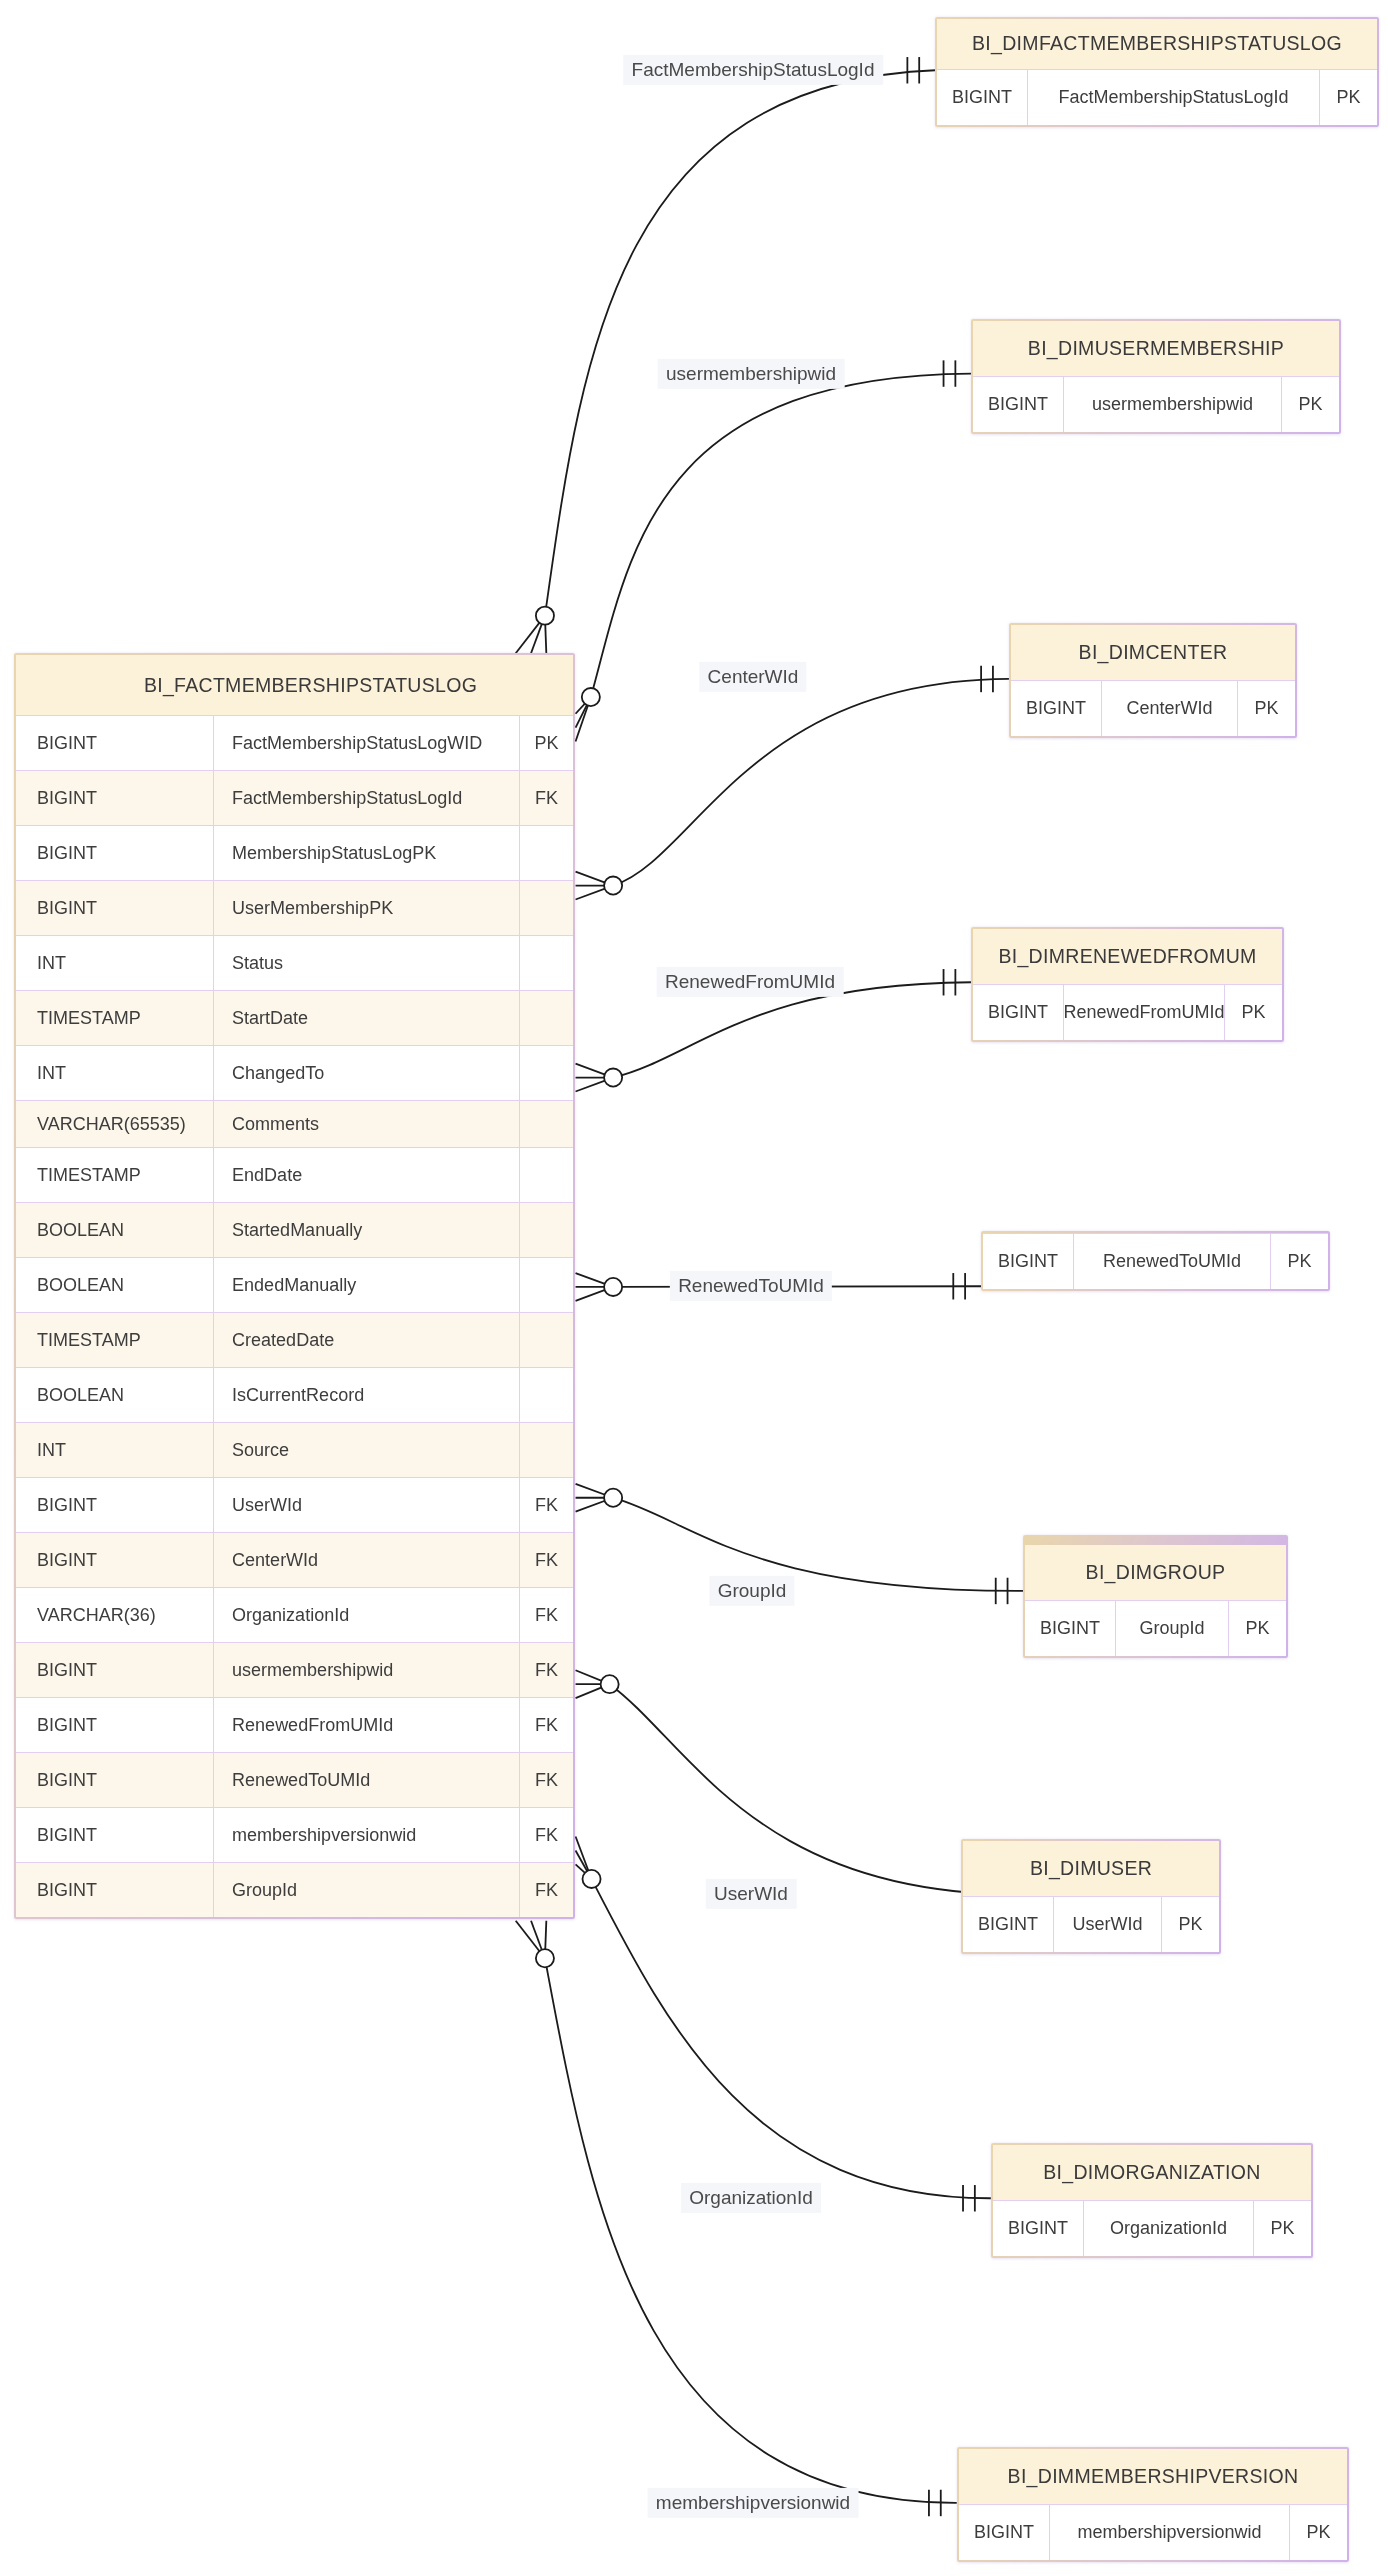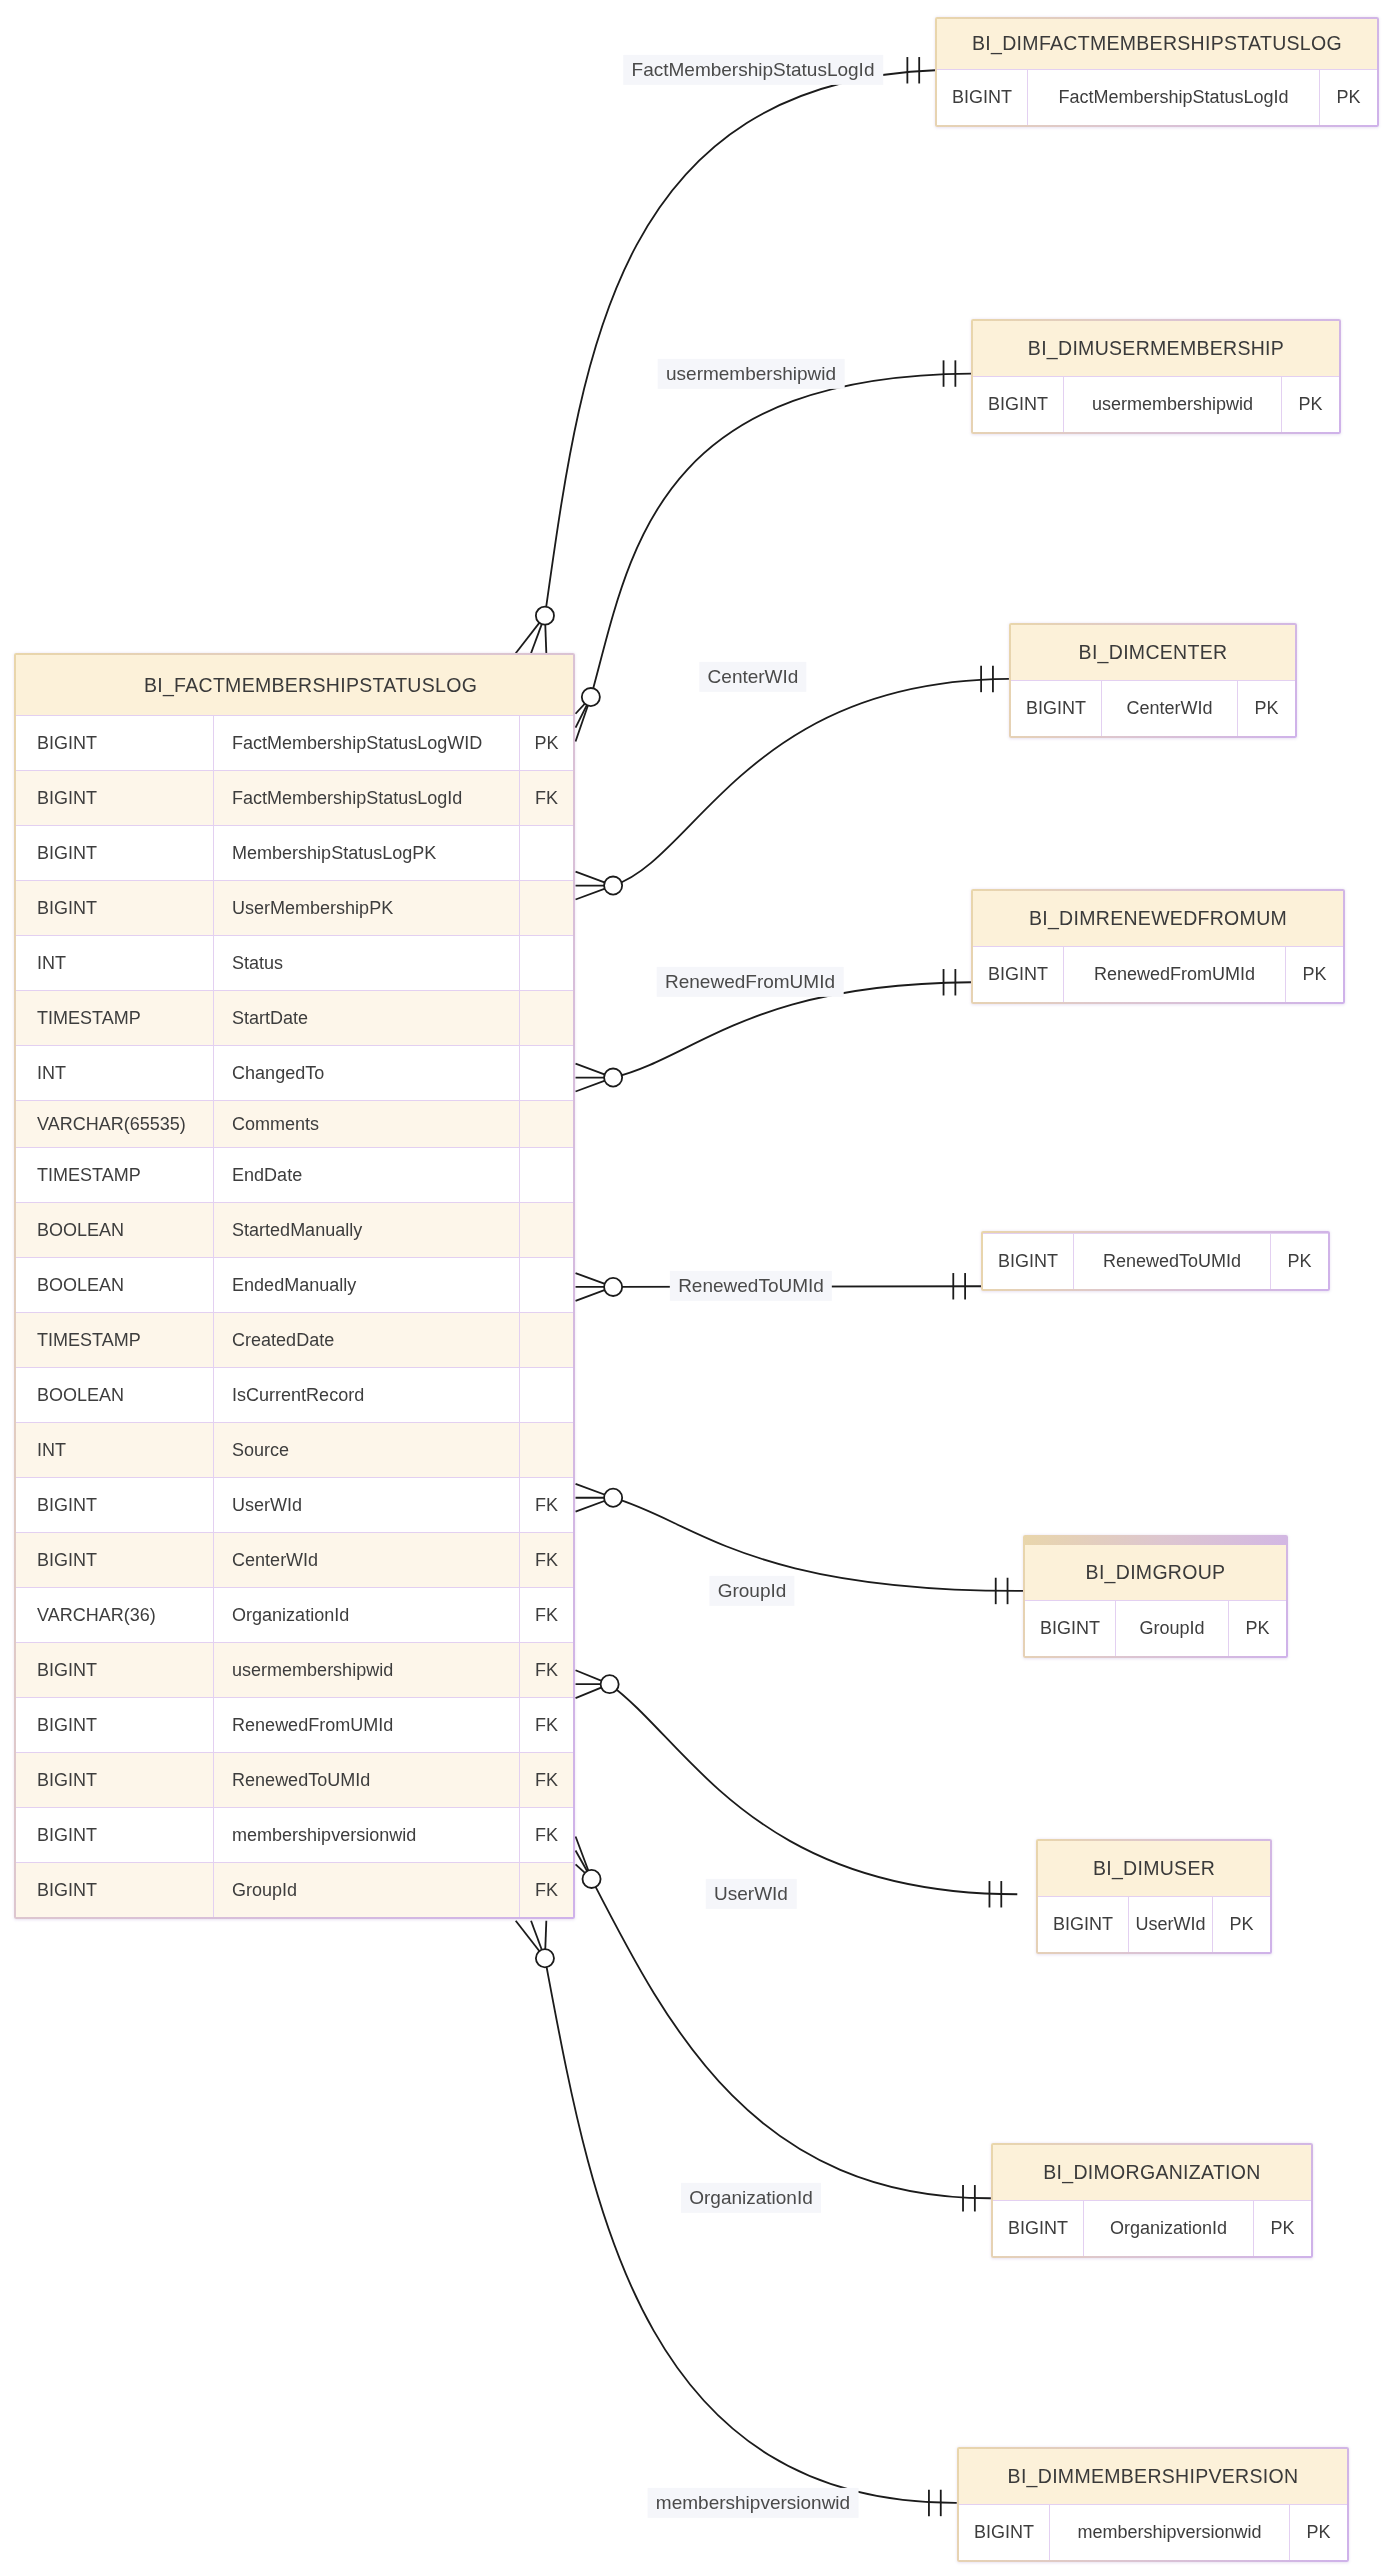--- a/index.html
+++ b/index.html
@@ -253,21 +253,21 @@
     <div class="tbl dim" style="left: 1009px; top: 623px; width: 288px;">
       <div class="tbl-inner">
         <div class="tbl-title" style="height: 55px;">BI_DIMCENTER</div>
         <div class="tbl-row plain" style="height: 56px;">
           <div class="cell c-type">BIGINT</div>
           <div class="cell c-name">CenterWId</div>
           <div class="cell c-key">PK</div>
         </div>
       </div>
     </div>
-    <div class="tbl dim" style="left: 971px; top: 889px; width: 374px; text-align: right;">
+    <div class="tbl dim" style="left: 971px; top: 927px; width: 313px; text-align: right;">
       <div class="tbl-inner">
         <div class="tbl-title" style="height: 55px;">BI_DIMRENEWEDFROMUM</div>
         <div class="tbl-row plain" style="height: 56px;">
           <div class="cell c-type">BIGINT</div>
           <div class="cell c-name">RenewedFromUMId</div>
           <div class="cell c-key">PK</div>
         </div>
       </div>
     </div>
     <div class="tbl dim" style="left: 981px; top: 1231px; width: 349px;">
@@ -282,21 +282,21 @@
     <div class="tbl dim" style="left: 1023px; top: 1535px; width: 265px;">
       <div class="tbl-inner">
         <div class="tbl-title" style="height: 55px; margin-top: 8px;">BI_DIMGROUP</div>
         <div class="tbl-row plain" style="height: 56px;">
           <div class="cell c-type">BIGINT</div>
           <div class="cell c-name">GroupId</div>
           <div class="cell c-key">PK</div>
         </div>
       </div>
     </div>
-    <div class="tbl dim" style="left: 1036px; top: 1839px; width: 236px;">
+    <div class="tbl dim" style="left: 961px; top: 1839px; width: 260px;">
       <div class="tbl-inner">
         <div class="tbl-title" style="height: 55px;">BI_DIMUSER</div>
         <div class="tbl-row plain" style="height: 56px;">
           <div class="cell c-type">BIGINT</div>
           <div class="cell c-name">UserWId</div>
           <div class="cell c-key">PK</div>
         </div>
       </div>
     </div>
     <div class="tbl dim" style="left: 991px; top: 2143px; width: 322px;">

